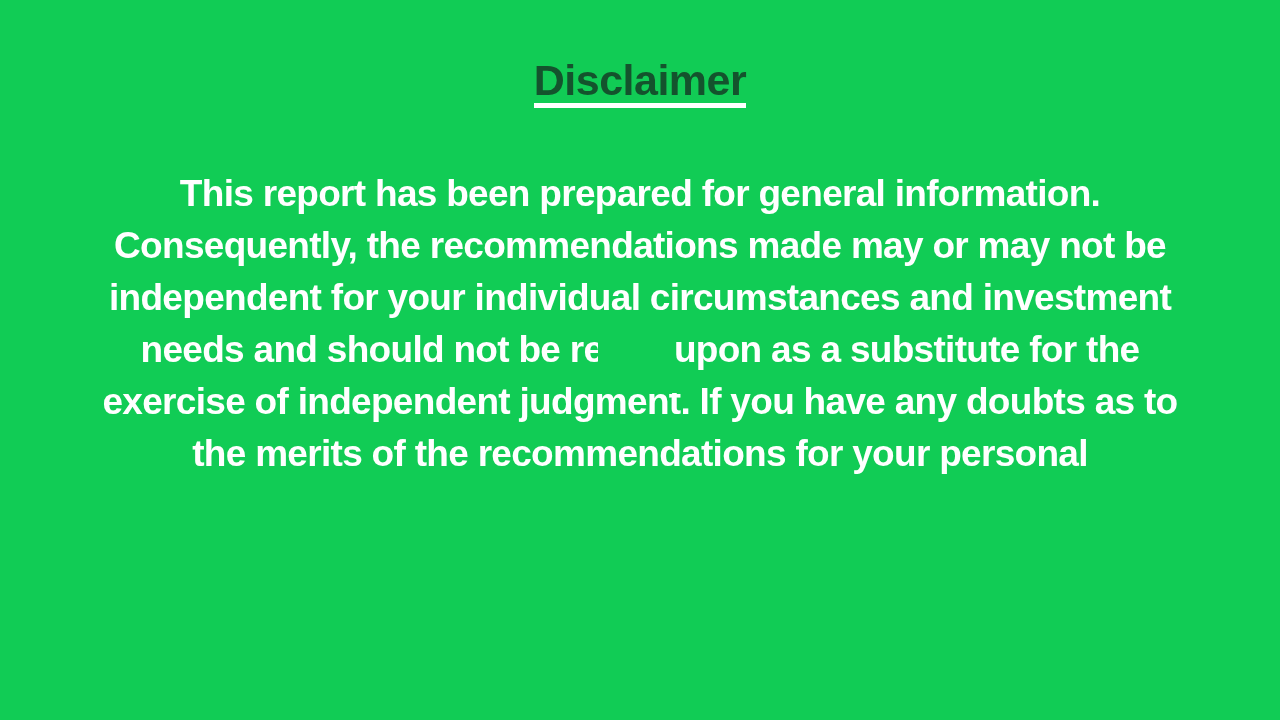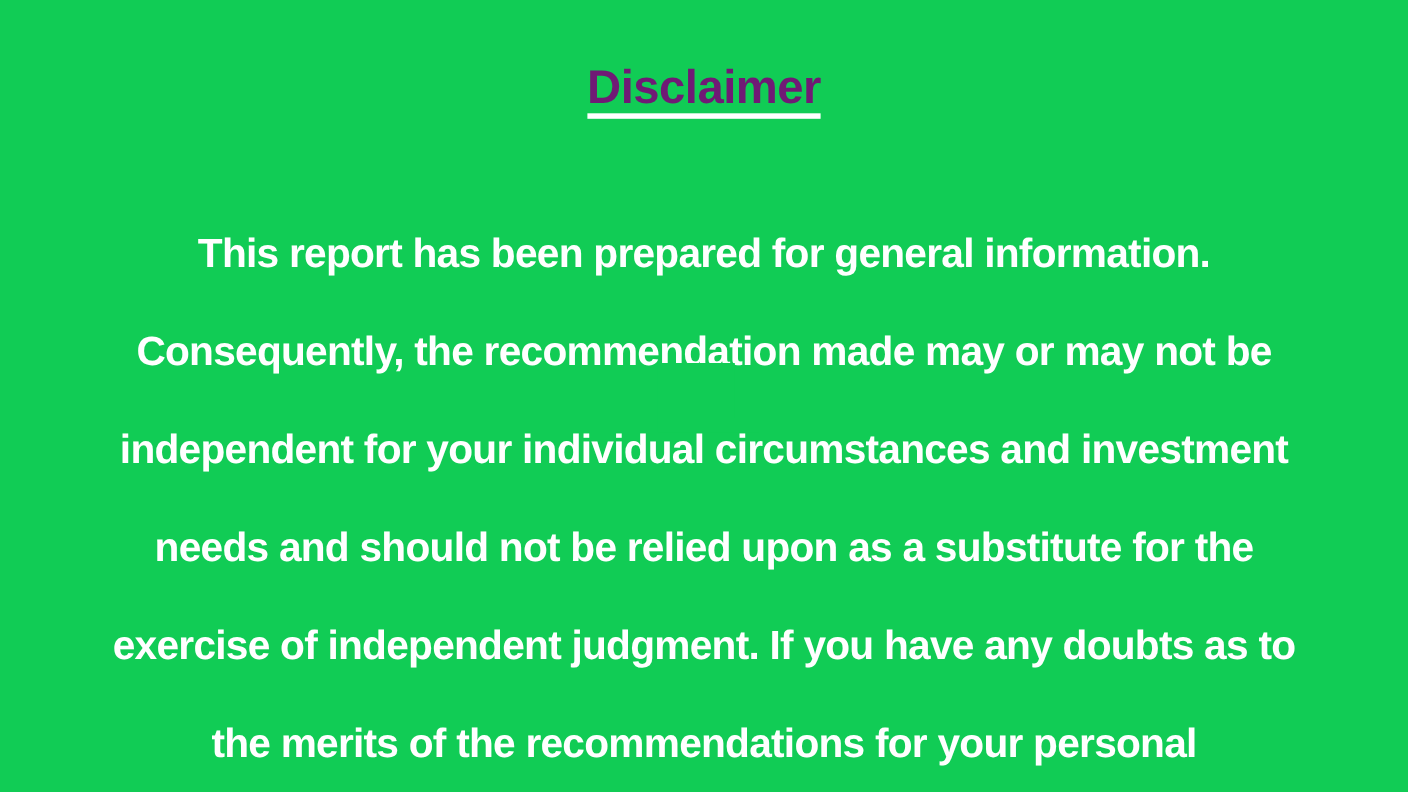--- a/index.html
+++ b/index.html
@@ -24,21 +24,21 @@
   
   .title-wrap {
     position: absolute;
     top: 58px;
     left: 0;
     width: 1280px;
     text-align: center;
   }
   .title {
     display: inline-block;
-    color: #701a75;
+    color: #14532d;
     font-family: "Liberation Sans", sans-serif;
     font-size: 43px;
     font-weight: bold;
     letter-spacing: -0.5px;
     line-height: 1.05;
     position: relative;
     padding-bottom: 5px;
     white-space: nowrap;
   }
   .title::after {
@@ -61,21 +61,20 @@
   }
   .body-line {
     color: #ffffff;
     font-family: "Liberation Sans", sans-serif;
     font-size: 37px;
     font-weight: bold;
     line-height: 52px;
     letter-spacing: -0.7px;
     white-space: nowrap;
     text-align: center;
-    margin-top: 37px;
   }
 
   
   
   .occluder {
     position: absolute;
     background: #11cc55;
     pointer-events: none;
   }
   .occluder-a {
@@ -95,21 +94,21 @@
 <body>
 
 <div class="slide">
 
   <div class="title-wrap">
     <span class="title">Disclaimer</span>
   </div>
 
   <div class="body-wrap">
     <div class="body-line">This report has been prepared for general information.</div>
-    <div class="body-line">Consequently, the recommendation made may or may not be</div>
+    <div class="body-line">Consequently, the recommendations made may or may not be</div>
     <div class="body-line">independent for your individual circumstances and investment</div>
     <div class="body-line">needs and should not be relied upon as a substitute for the</div>
     <div class="body-line">exercise of independent judgment. If you have any doubts as to</div>
     <div class="body-line">the merits of the recommendations for your personal</div>
   </div>
 
   <div class="occluder occluder-a"></div>
   <div class="occluder occluder-b"></div>
 
 </div>

